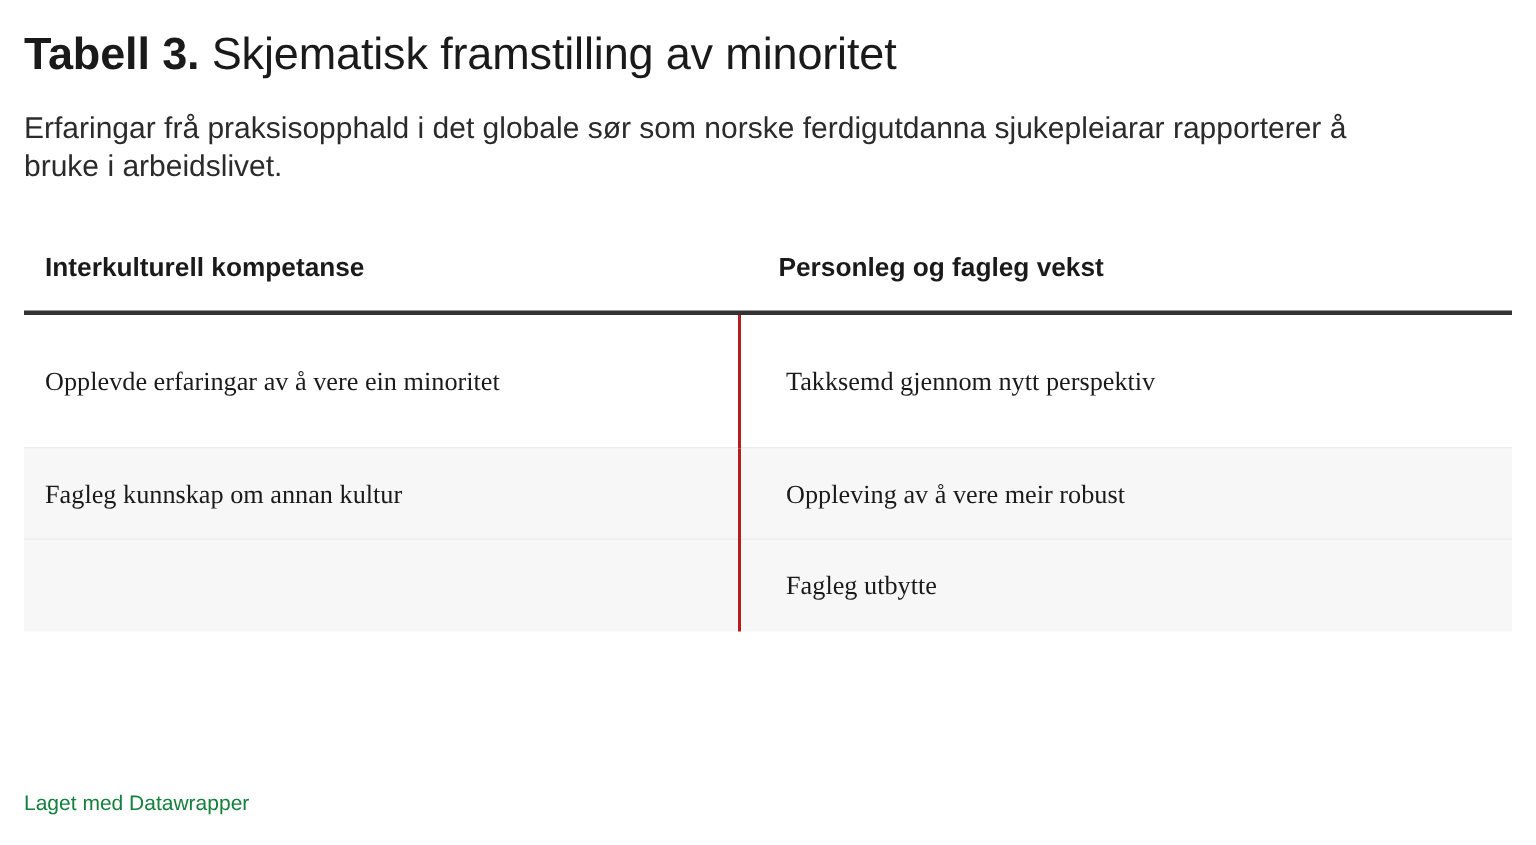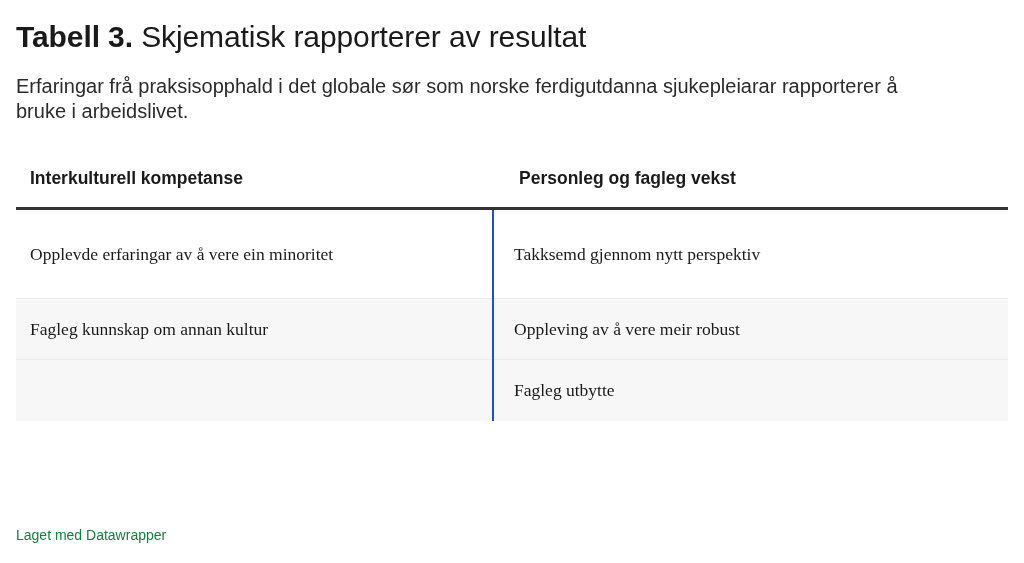--- a/index.html
+++ b/index.html
@@ -85,23 +85,23 @@
     border-bottom: 1px solid #ededed;
     height: 61px;
     box-sizing: border-box;
     font-family: Liberation Serif, serif;
   }
   table.dw-table tbody td.col-left {
     padding-left: 14px;
     padding-right: 24px;
   }
   table.dw-table tbody td.col-right {
-    padding-left: 20px;
+    padding-left: 30px;
     padding-right: 16px;
-    border-left: 2px solid #1d4ed8;
+    border-left: 2px solid #b91c1c;
   }
   table.dw-table tbody tr.striped td {
     background: #f7f7f7;
   }
   table.dw-table tbody tr.tall td {
     height: 90px;
   }
   table.dw-table tbody tr:last-child td {
     border-bottom: none;
   }
@@ -116,21 +116,21 @@
     color: #15803d;
     font-weight: 400;
   }
 </style>
 </head>
 <body>
 
 <div class="page">
 
   <div class="title">
-    <span class="strong">Tabell 3.</span><span> Skjematisk rapporterer av resultat</span>
+    <span class="strong">Tabell 3.</span><span> Skjematisk framstilling av minoritet</span>
   </div>
 
   <div class="subtitle">Erfaringar frå praksisopphald i det globale sør som norske ferdigutdanna sjukepleiarar rapporterer å bruke i arbeidslivet.</div>
 
   <div class="table-wrap">
     <table class="dw-table">
       <colgroup>
         <col class="c1">
         <col class="c2">
       </colgroup>

